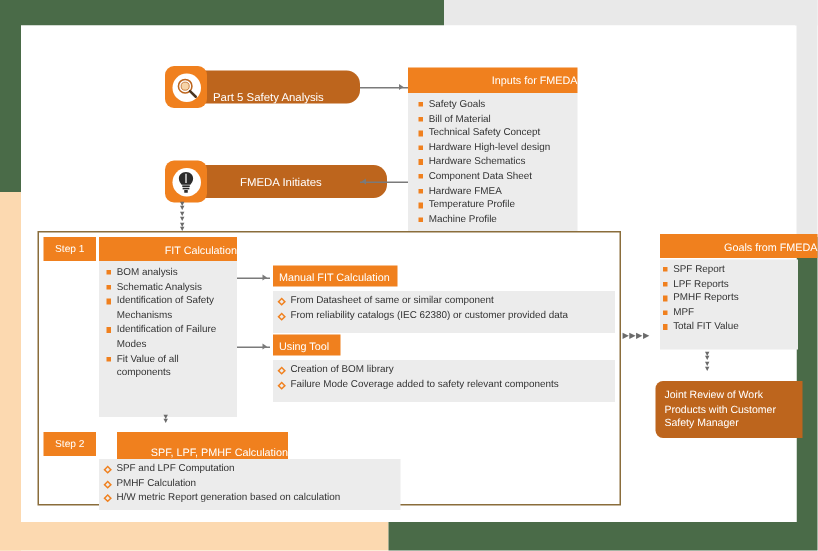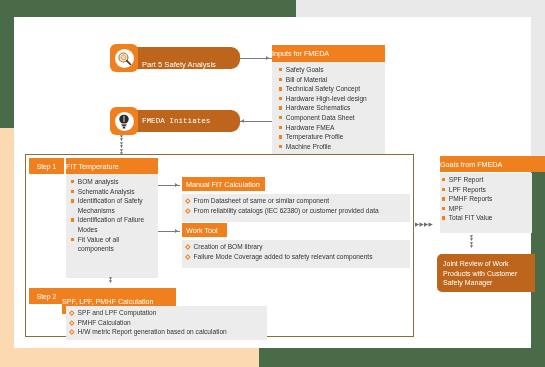--- a/index.html
+++ b/index.html
@@ -27,21 +27,21 @@
 
   
   .orange-hdr {
     position:absolute;
     background:#f0801e;
     color:#ffffff;
     font-size:7.2px;
     display:flex; align-items:center;
     white-space:nowrap;
   }
-  .hdr-center { justify-content:flex-start; }
+  .hdr-center { justify-content:flex-end; }
   .hdr-left { padding-left:4px; }
 
   .grey-panel {
     position:absolute;
     background:#ececec;
   }
 
   .bullet-list { position:absolute; }
   .bullet-row {
     display:flex; align-items:flex-start;
@@ -143,21 +143,21 @@
   <div class="icon-badge" style="left:96px; top:27px; width:28px; height:28px;">
     <div class="icon-disc">
       <svg width="15" height="15" viewBox="0 0 20 20">
         <circle cx="8.6" cy="8.6" r="6" fill="none" stroke="#bd651d" stroke-width="1.4"></circle>
         <circle cx="8.6" cy="8.6" r="3.6" fill="#f6d4a8" stroke="#bd651d" stroke-width="0.7"></circle>
         <line x1="12.9" y1="12.9" x2="18" y2="18" stroke="#4a3520" stroke-width="2.2" stroke-linecap="round"></line>
       </svg>
     </div>
   </div>
 
-  <div class="pill" style="left:96px; top:93px; width:130px; height:22px;font-family:Liberation Mono, monospace;">
+  <div class="pill" style="left:114px; top:93px; width:130px; height:22px;">
     <span>FMEDA Initiates</span>
   </div>
   <div class="icon-badge" style="left:96px; top:90px; width:28px; height:28px;">
     <div class="icon-disc">
       <svg width="14" height="15" viewBox="0 0 16 18">
         <path d="M8 0.8 C4.4 0.8 2.3 3.3 2.3 6.1 C2.3 8.3 3.7 9.6 4.5 10.9 L11.5 10.9 C12.3 9.6 13.7 8.3 13.7 6.1 C13.7 3.3 11.6 0.8 8 0.8 Z" fill="#2b2b2b"></path>
         <rect x="5" y="11.5" width="6" height="1.3" fill="#2b2b2b"></rect>
         <rect x="5.3" y="13.4" width="5.4" height="1.3" fill="#2b2b2b"></rect>
         <rect x="6.6" y="15.2" width="2.8" height="2.2" fill="#2b2b2b"></rect>
         <line x1="8" y1="2.2" x2="8" y2="9.6" stroke="#ffffff" stroke-width="1"></line>
@@ -222,21 +222,21 @@
     <span>▼</span>
     <span>▼</span>
   </div>
 
   <div id="main-box" style="left:11px; top:137px; width:389px; height:183px;">
 
     <div class="step-tag" style="left:3px; top:3px; width:35px; height:16px;">
       <span>Step 1</span>
     </div>
     <div class="orange-hdr hdr-center" style="left:40px; top:3px; width:92px; height:16px;">
-      <span>FIT Temperature</span>
+      <span>FIT Calculation</span>
     </div>
 
     <div class="grey-panel" style="left:40px; top:19px; width:92px; height:104px;"></div>
     <div class="bullet-list" style="left:45px; top:22px; width:92px;">
       <div class="bullet-row">
           <i class="sq"></i>
           <span>BOM analysis</span>
         </div>
       <div class="bullet-row">
           <i class="sq"></i>
@@ -285,38 +285,38 @@
           <i class="dia"></i>
           <span>From Datasheet of same or similar component</span>
         </div>
       <div class="bullet-row">
           <i class="dia"></i>
           <span>From reliability catalogs (IEC 62380) or customer provided data</span>
         </div>
     </div>
 
     <div class="orange-hdr hdr-left" style="left:156px; top:68px; width:45px; height:14px;">
-      <span>Work Tool</span>
+      <span>Using Tool</span>
     </div>
     <div class="grey-panel" style="left:156px; top:85px; width:228px; height:28px;"></div>
     <div class="bullet-list" style="left:160px; top:87px;">
       <div class="bullet-row">
           <i class="dia"></i>
           <span>Creation of BOM library</span>
         </div>
       <div class="bullet-row">
           <i class="dia"></i>
           <span>Failure Mode Coverage added to safety relevant components</span>
         </div>
     </div>
 
     <div class="step-tag" style="left:3px; top:133px; width:35px; height:16px;">
       <span>Step 2</span>
     </div>
-    <div class="orange-hdr hdr-center" style="left:36px; top:133px; width:114px; height:26px;">
+    <div class="orange-hdr hdr-center" style="left:52px; top:133px; width:114px; height:26px;">
       <span>SPF, LPF, PMHF Calculation</span>
     </div>
     <div class="grey-panel" style="left:40px; top:151px; width:201px; height:34px;"></div>
     <div class="bullet-list" style="left:44px; top:153px;">
       <div class="bullet-row">
           <i class="dia"></i>
           <span>SPF and LPF Computation</span>
         </div>
       <div class="bullet-row">
           <i class="dia"></i>

